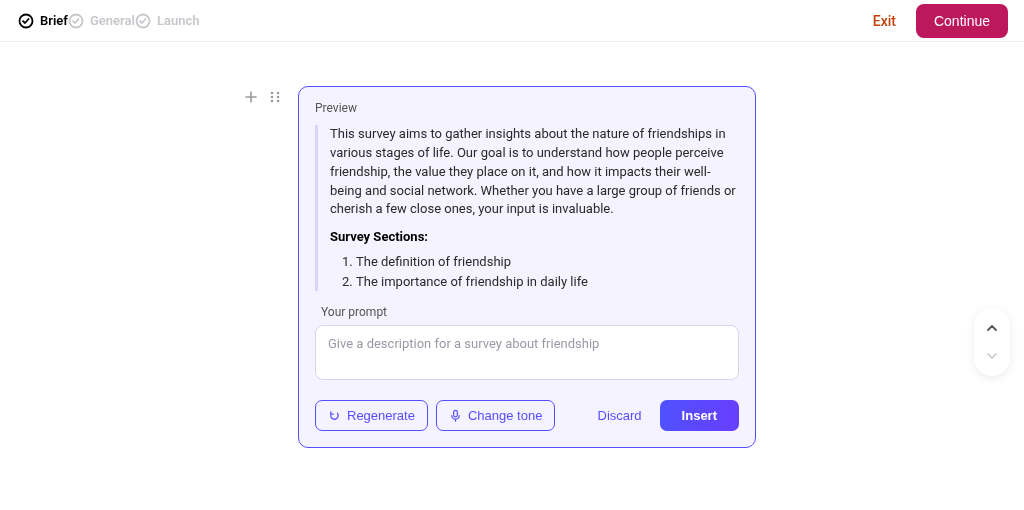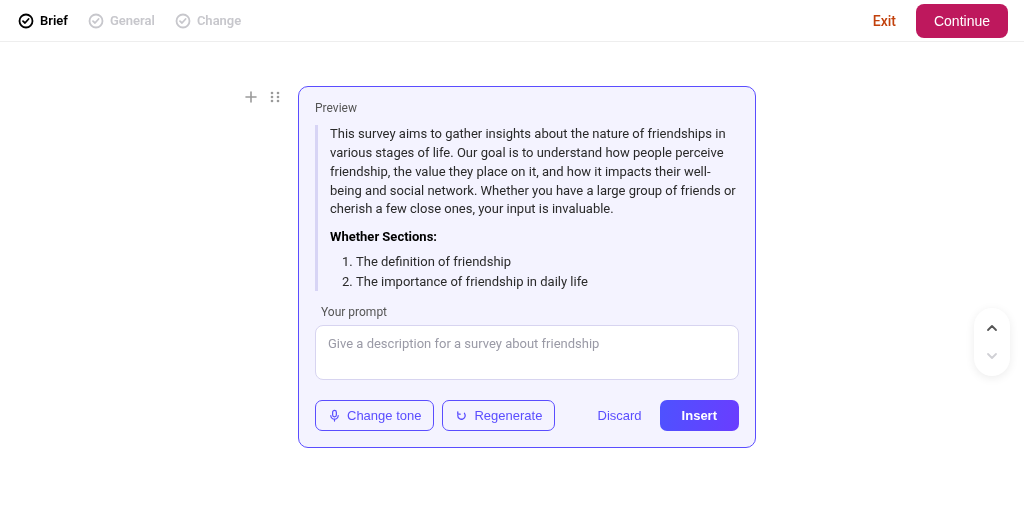--- a/index.html
+++ b/index.html
@@ -18,21 +18,20 @@
     height: 42px;
     border-bottom: 1px solid #eee;
     display: flex;
     align-items: center;
     justify-content: space-between;
     padding: 0 16px 0 18px;
   }
   .steps {
     display: flex;
     align-items: center;
-    gap: 20px;
   }
   .step {
     display: flex;
     align-items: center;
     gap: 6px;
     font-size: 13px;
     font-weight: 600;
     color: #c7c7cc;
   }
   .step.active { color: #000; }
@@ -246,21 +245,21 @@
       </span>
       <span>General</span>
     </div>
     <div class="step">
       <span class="step-icon">
         <svg viewBox="0 0 16 16" fill="none">
             <circle cx="8" cy="8" r="6.5" stroke="#c7c7cc" stroke-width="1.8"></circle>
             <path d="M5 8.2l2 1.8 3.6-4" stroke="#c7c7cc" stroke-width="1.8" stroke-linecap="round" stroke-linejoin="round"></path>
           </svg>
       </span>
-      <span>Change</span>
+      <span>Launch</span>
     </div>
   </div>
   <div class="header-actions">
     <span class="exit-link">Exit</span>
     <button class="continue-btn">Continue</button>
   </div>
 </div>
 
 <div class="main">
 
@@ -280,48 +279,48 @@
           <circle cx="10" cy="11" r="1.3" fill="#9a9a9a"></circle>
       </svg>
     </span>
   </div>
 
   <div class="card">
     <div class="preview-label">Preview</div>
 
     <div class="preview-body">
       <div class="preview-desc">This survey aims to gather insights about the nature of friendships in various stages of life. Our goal is to understand how people perceive friendship, the value they place on it, and how it impacts their well-being and social network. Whether you have a large group of friends or cherish a few close ones, your input is invaluable.</div>
-      <div class="sections-heading">Whether Sections:</div>
+      <div class="sections-heading">Survey Sections:</div>
       <ol class="sections-list">
         <li>The definition of friendship</li>
         <li>The importance of friendship in daily life</li>
       </ol>
     </div>
 
     <div class="prompt-label">Your prompt</div>
     <textarea class="prompt-input" placeholder="Give a description for a survey about friendship" style=""></textarea>
 
     <div class="card-actions">
       <div class="left-actions">
+        <button class="outline-btn">
+          <span class="ic">
+            <svg viewBox="0 0 14 14" width="13" height="13" fill="none">
+              <path d="M3 7a4 4 0 107.2-2.4M3 3v2.6h2.6" stroke="#5a4dff" stroke-width="1.4" stroke-linecap="round" stroke-linejoin="round"></path>
+            </svg>
+          </span>
+          <span>Regenerate</span>
+        </button>
         <button class="outline-btn">
           <span class="ic">
             <svg viewBox="0 0 14 14" width="13" height="13" fill="none">
               <rect x="5" y="1.5" width="4" height="7" rx="2" stroke="#5a4dff" stroke-width="1.3"></rect>
               <path d="M3 7a4 4 0 008 0M7 11v2" stroke="#5a4dff" stroke-width="1.3" stroke-linecap="round"></path>
             </svg>
           </span>
           <span>Change tone</span>
-        </button>
-        <button class="outline-btn">
-          <span class="ic">
-            <svg viewBox="0 0 14 14" width="13" height="13" fill="none">
-              <path d="M3 7a4 4 0 107.2-2.4M3 3v2.6h2.6" stroke="#5a4dff" stroke-width="1.4" stroke-linecap="round" stroke-linejoin="round"></path>
-            </svg>
-          </span>
-          <span>Regenerate</span>
         </button>
       </div>
       <div class="right-actions">
         <button class="discard-btn">Discard</button>
         <button class="insert-btn">Insert</button>
       </div>
     </div>
   </div>
 
   <div class="float-nav">

